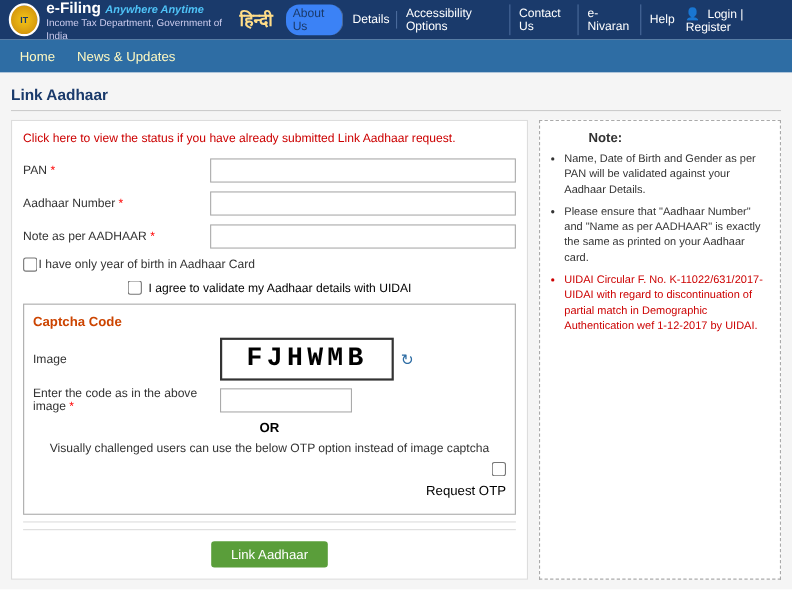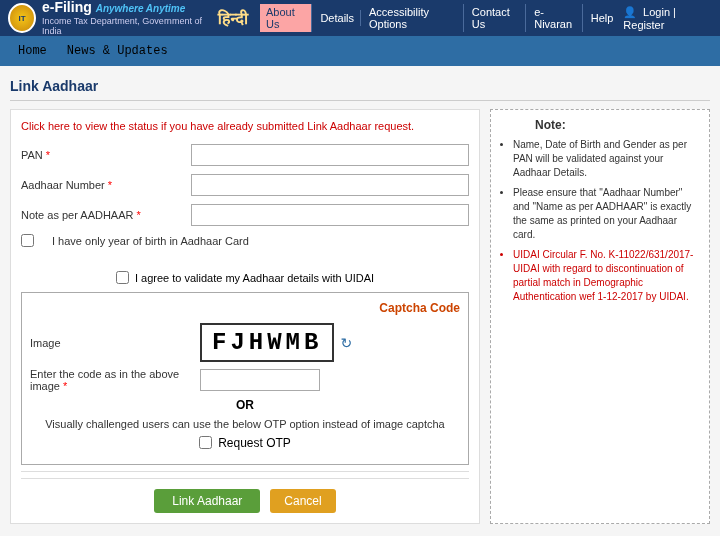--- a/index.html
+++ b/index.html
@@ -38,42 +38,41 @@
     .logo-text .subtitle { font-size: 9px; color: #cce; }
     .top-nav-links {
       display: flex; align-items: center; gap: 2px;
     }
     .top-nav-links a {
       color: #fff; text-decoration: none; font-size: 11px;
       padding: 2px 6px;
       border-right: 1px solid #4a6a9b;
     }
     .top-nav-links a:last-child { border-right: none; }
-    .top-nav-links a.active { background: #fca5a5; color: #1a3a6b; border-radius: 0; }
+    .top-nav-links a.active { background: #3b82f6; color: #1a3a6b; border-radius: 12px; }
     .login-area {
       color: #fff; font-size: 11px;
     }
     .login-area a { color: #fff; text-decoration: none; }
     .login-area span { color: #ffcc44; margin-right: 3px; }
 
     
     .hindi-link { color: #ffdd88; font-size: 16px; font-weight: bold; padding: 0 8px; }
 
     
     .main-nav {
       background: #2e6da4;
       display: flex;
       align-items: center;
       padding: 0 8px;
       height: 30px;
     }
     .main-nav a {
-      color: #000000; text-decoration: none; font-size: 12px;
+      color: #fef9c3; text-decoration: none; font-size: 12px;
       padding: 4px 10px;
-      font-family: Liberation Mono, monospace;
     }
 
     
     .page-content {
       padding: 8px 10px;
       background: #f5f5f5;
       min-height: 470px;
     }
 
     .page-title {
@@ -115,51 +114,51 @@
       flex: 1;
       height: 22px;
       border: 1px solid #aaa;
       padding: 2px 4px;
       font-size: 11px;
     }
 
     .checkbox-row {
       display: flex;
       align-items: center;
-      margin-bottom: 24px;
-      gap: 18px;
+      margin-bottom: 8px;
+      gap: 1px;
     }
     .checkbox-row label { font-size: 11px; color: #333; }
 
     .validate-row {
       display: flex;
       align-items: center;
       justify-content: center;
       margin: 8px 0;
       gap: 6px;
       font-size: 11px;
     }
 
     
     .captcha-section {
       border: 1px solid #aaa;
       padding: 8px;
       margin-top: 8px;
     }
     .captcha-title {
-      font-size: 12px; color: #cc4400; font-weight: bold; margin-bottom: 8px; text-align: right;
+      font-size: 12px; color: #cc4400; font-weight: bold; margin-bottom: 8px;
     }
     .captcha-image-row {
       display: flex; align-items: center; margin-bottom: 6px;
     }
     .captcha-label { width: 170px; font-size: 11px; color: #333; }
     .captcha-image {
       background: #fff;
       border: 2px solid #333;
-      padding: 4px 10px;
+      padding: 4px 22px;
       font-size: 24px;
       font-weight: bold;
       font-family: 'Courier New', monospace;
       letter-spacing: 4px;
       color: #000;
     }
     .refresh-icon {
       margin-left: 6px;
       cursor: pointer;
       font-size: 14px;
@@ -176,22 +175,23 @@
       font-size: 12px; font-weight: bold;
       margin: 6px 0;
     }
     .otp-message {
       text-align: center;
       font-size: 11px;
       color: #333;
       margin-bottom: 6px;
     }
     .otp-row {
-      display: flex; align-items: flex-start; justify-content: center; gap: 6px;
+      display: flex; align-items: flex-end; justify-content: center; gap: 6px;
       margin-bottom: 6px;
+      flex-direction: column;
     }
 
     
     .divider-line {
       border: none;
       border-top: 1px solid #ddd;
       margin: 6px 0;
     }
 
     
@@ -333,21 +333,20 @@
           <input type="checkbox" style="">
           <label>Request OTP</label>
         </div>
       </div>
 
       <hr class="divider-line">
       <hr class="divider-line">
 
       <div class="button-row">
         <button class="btn-link">Link Aadhaar</button>
-        <button class="btn-cancel">Cancel</button>
       </div>
     </div>
 
     <div class="note-section">
       <div class="note-title">Note:</div>
       <ul class="note-list">
         <li>Name, Date of Birth and Gender as per PAN will be validated against your Aadhaar Details.</li>
         <li>Please ensure that "Aadhaar Number" and "Name as per AADHAAR" is exactly the same as printed on your Aadhaar card.</li>
         <li class="uidai">UIDAI Circular F. No. K-11022/631/2017-UIDAI with regard to discontinuation of partial match in Demographic Authentication wef 1-12-2017 by UIDAI.</li>
       </ul>

